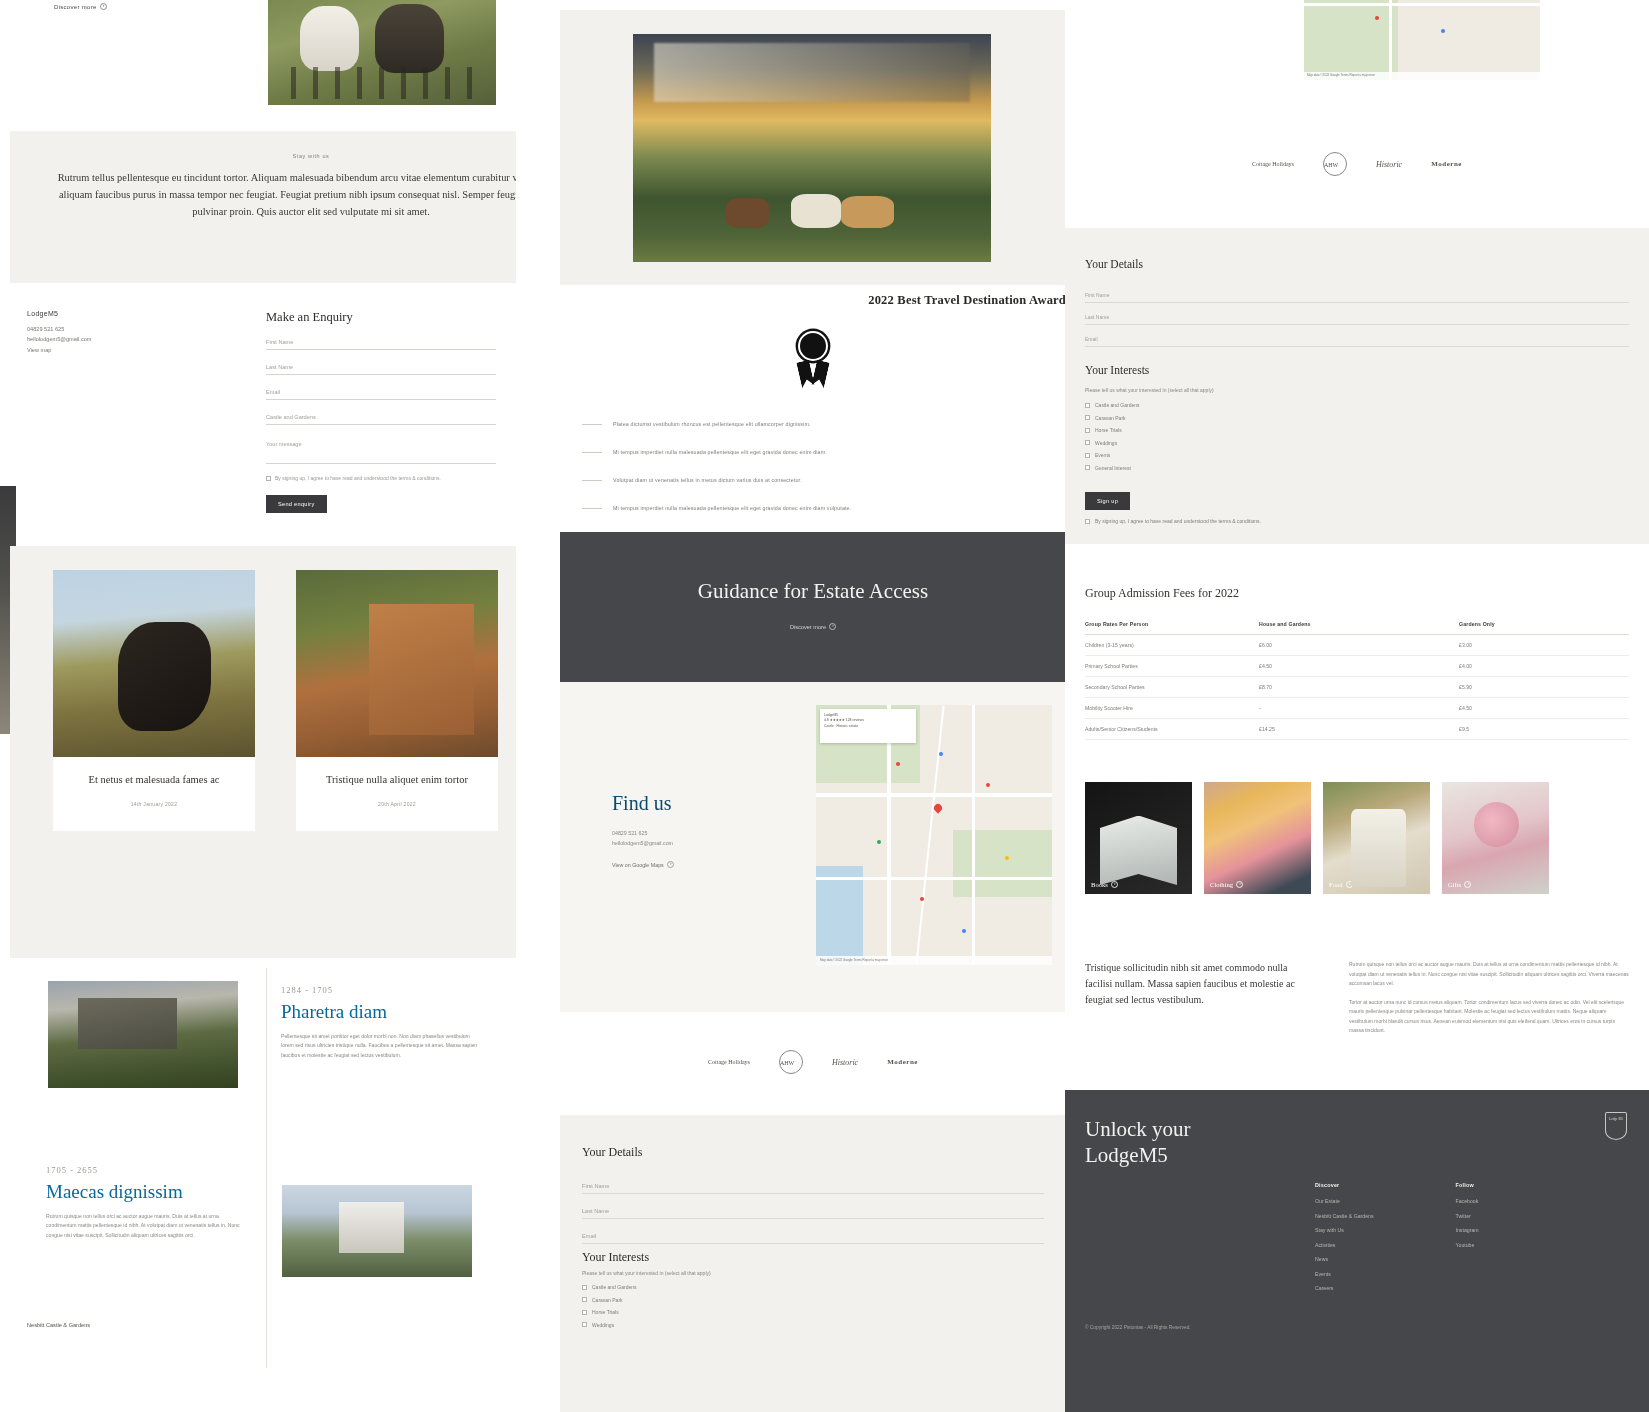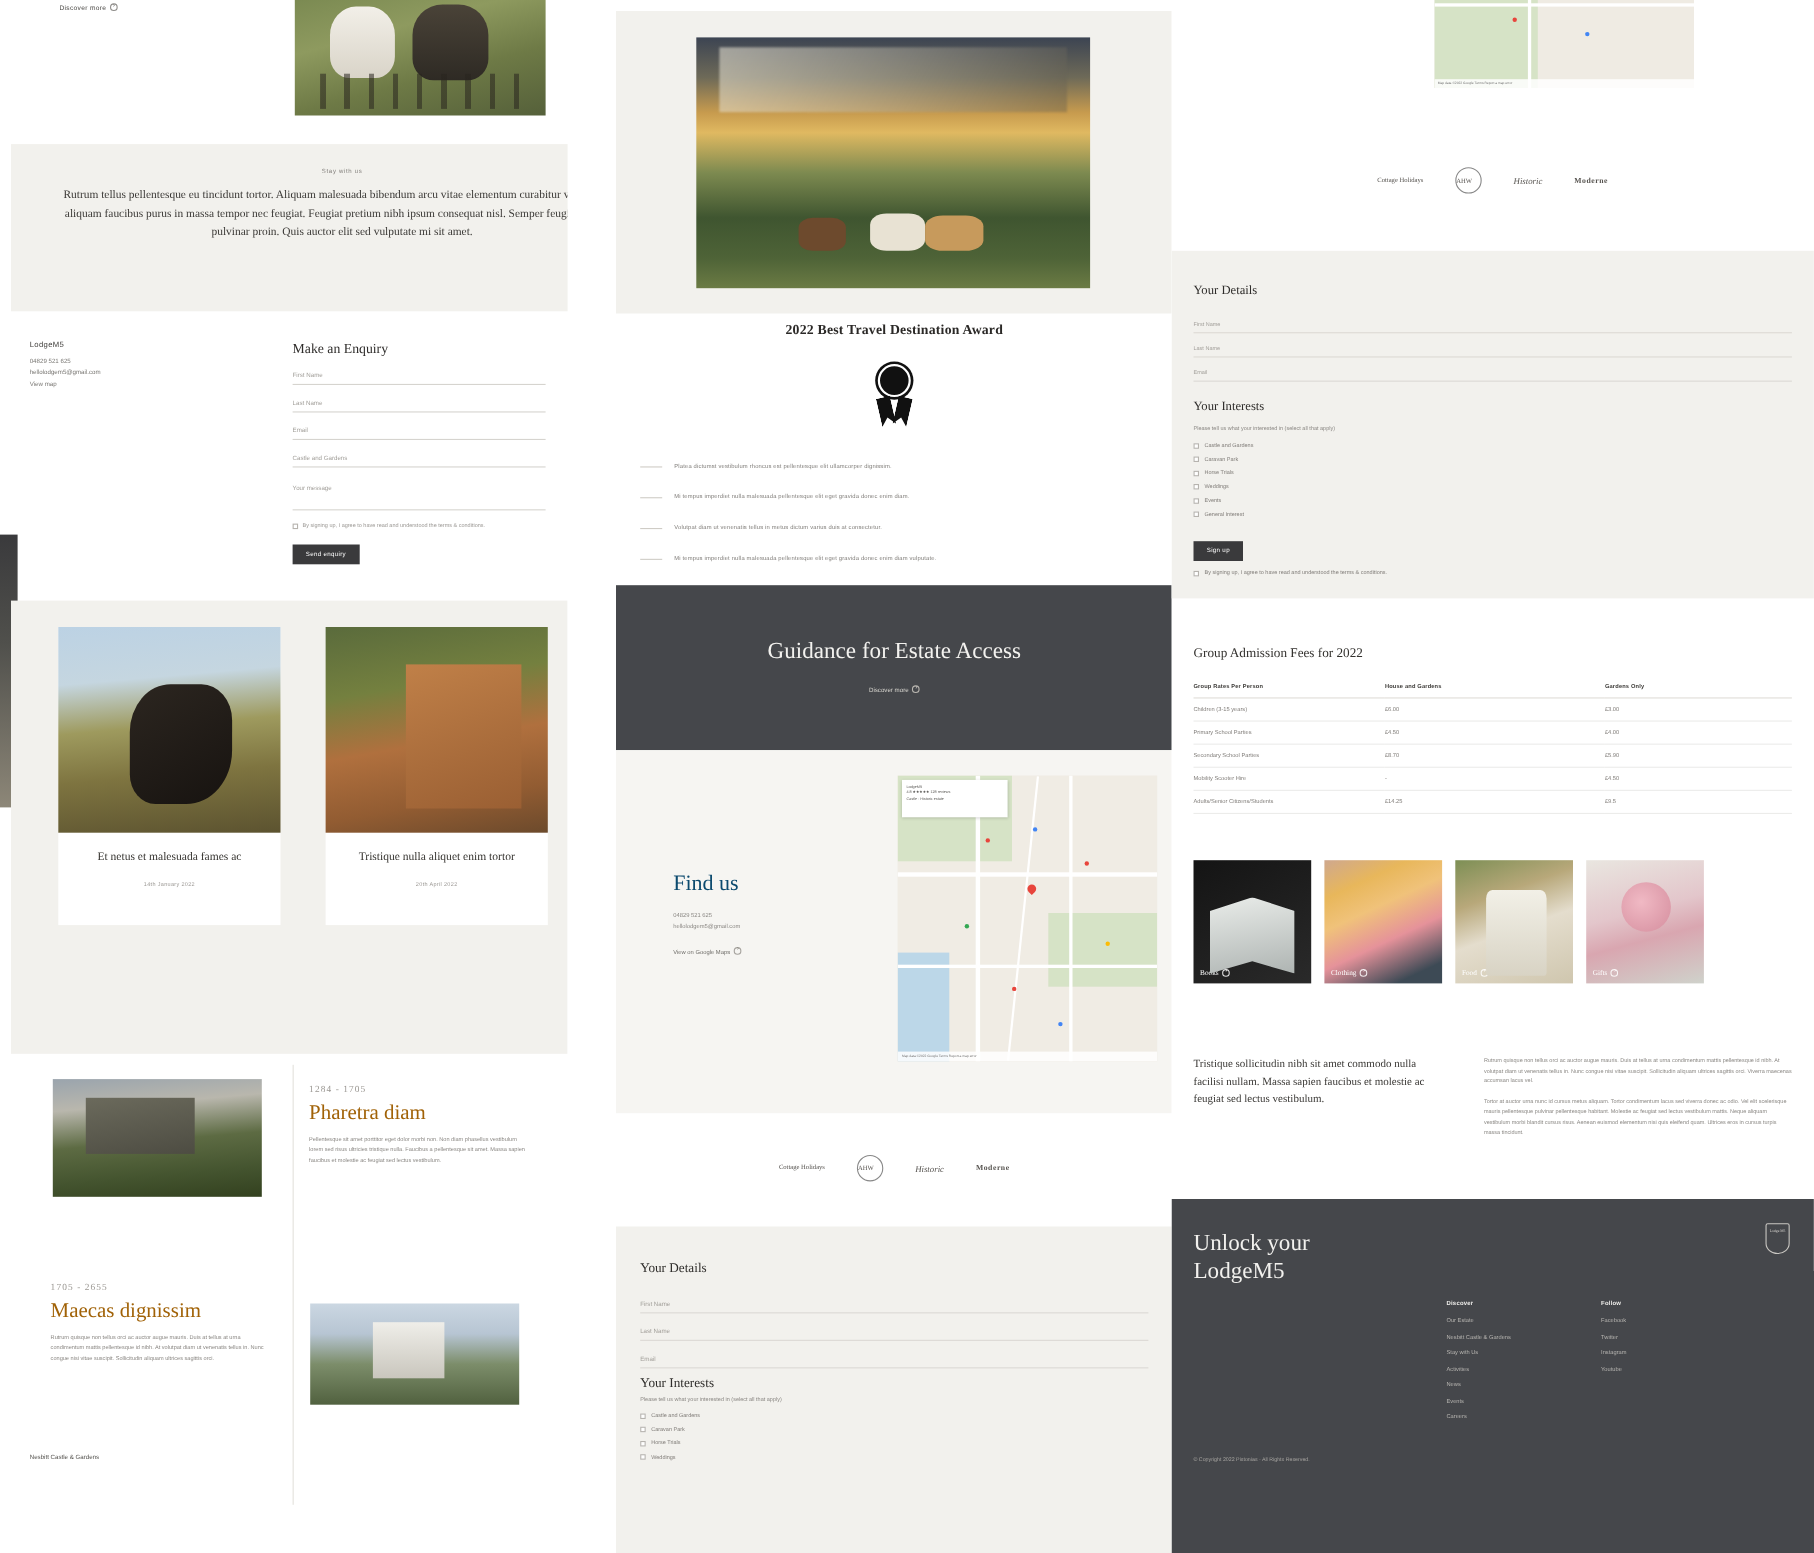--- a/index.html
+++ b/index.html
@@ -45,21 +45,21 @@
   .fld.tall { margin-top: 16px; padding-bottom: 16px; }
   .c1-check { margin-top: 11px; font-size: 5px; color: #9b9894; display: flex; gap: 4px; align-items: flex-start; }
   .cbx { width: 5px; height: 5px; border: .6px solid #b6b3ae; background: #fff; flex: none; margin-top: .5px; }
   .btn-dark { margin-top: 14px; background: #3a3a3c; color: #fff; font-size: 5.6px;
       padding: 6px 12px; display: inline-block; letter-spacing: .3px; }
 
   .c1-blog { position: absolute; left: 10px; top: 546px; width: 506px; height: 412px; background: #f2f1ed; }
   .c1-blog h2 { text-align: center; padding-top: 22px; font-family: "Liberation Serif", serif;
       font-size: 22px; line-height: 1.28; color: #3a3835; font-weight: 400; }
   .cards { display: flex; gap: 16px; padding: 24px 18px 0; }
-  .card { flex: 1; background: #fff; padding-bottom: 34px; margin-left: 25px; }
+  .card { flex: 1; background: #fff; padding-bottom: 24px; margin-left: 25px; }
   .card .thumb { height: 187px; }
   .card .t1 { background: linear-gradient(175deg,#bcd2e4 0%,#c5d6e0 26%,#9e9a5e 48%,#7e7440 70%,#5c5330 100%); position: relative; }
   .card .t1:after { content:""; position:absolute; left:32%; top:28%; width:46%; height:58%;
       background: linear-gradient(150deg,#2c2620,#171310); border-radius: 40% 30% 45% 25%; }
   .card .t2 { background: linear-gradient(170deg,#566b3a 0%,#6d7a43 28%,#b5secondary 0%,#a96a3e 58%,#8b5730 100%); position: relative; }
   .card .t2 { background: linear-gradient(170deg,#5a6b3c 0%,#74803f 30%,#b0703e 55%,#925c32 80%,#6c4a2c 100%); }
   .card .t2:after { content:""; position:absolute; left:36%; top:18%; width:52%; height:70%;
       background: linear-gradient(160deg,#c08048,#9a5f33); }
   .card .ct { text-align: center; margin-top: 17px; font-family: "Liberation Serif", serif;
       font-size: 10.5px; color: #35332f; }
@@ -67,21 +67,21 @@
 
   .c1-timeline { position: absolute; left: 0; top: 968px; width: 516px; height: 400px; }
   .tl-img1 { position: absolute; left: 48px; top: 13px; width: 190px; height: 107px;
       background: linear-gradient(175deg,#9aa4ad 0%,#b9b7ad 24%,#5d6b43 52%,#44542f 78%,#33411f 100%); }
   .tl-img1:after { content:""; position:absolute; left:16%; top:16%; width:52%; height:48%;
       background: linear-gradient(170deg,#6b6a5c,#4d4c42); }
   .tl-rule { position: absolute; left: 266px; top: 0; width: .7px; height: 400px; background: #e3e1dc; }
   .tl-e1 { position: absolute; left: 281px; top: 17px; width: 200px; }
   .tl-e2 { position: absolute; left: 46px; top: 197px; width: 200px; }
   .tl-years { font-family: "Liberation Serif", serif; font-size: 8.5px; color: #9a9792; letter-spacing: 1px; }
-  .tl-h { font-family: "Liberation Serif", serif; font-size: 19px; color: #a16207; margin-top: 6px; font-weight: 400; }
+  .tl-h { font-family: "Liberation Serif", serif; font-size: 19px; color: #0369a1; margin-top: 6px; font-weight: 400; }
   .tl-p { font-size: 5.1px; color: #8b8884; line-height: 1.85; margin-top: 9px; }
   .tl-img2 { position: absolute; left: 282px; top: 1185px; width: 190px; height: 92px;
       background: linear-gradient(180deg,#cbd7e2 0%,#b7c5d3 30%,#7c8d6a 60%,#51613f 100%); }
   .tl-img2:after { content:""; position:absolute; left:30%; top:18%; width:34%; height:56%;
       background: linear-gradient(180deg,#efeee9,#c9c6bd); }
 
   .c1-footnote { position: absolute; left: 27px; top: 1322px; font-size: 5.6px; color: #55534f; }
 
   .c1-edgeimg { position: absolute; left: 0; top: 486px; width: 16px; height: 248px;
       background: linear-gradient(180deg,#3a3a3c 0%,#50504c 40%,#8d8778 100%); }
@@ -94,21 +94,21 @@
   .c2-hero .cloud { position:absolute; left:6%; top:4%; width:88%; height:26%;
       background: linear-gradient(120deg, rgba(240,235,220,.55), rgba(90,86,74,.35)); filter: blur(1px); }
   .c2-hero .h1 { position:absolute; left:26%; top:72%; width:12%; height:13%;
       background:#6d4a2d; border-radius:30%; }
   .c2-hero .h2 { position:absolute; left:44%; top:70%; width:14%; height:15%;
       background:#e8e2d3; border-radius:30%; }
   .c2-hero .h3 { position:absolute; left:58%; top:71%; width:15%; height:14%;
       background:#c79a5c; border-radius:30%; }
 
   .c2-award { position: absolute; left: 0; top: 293px; width: 506px; }
-  .c2-award h2 { text-align: center; font-family: "Liberation Serif", serif; font-size: 12.5px;
+  .c2-award h2 { text-align: right; font-family: "Liberation Serif", serif; font-size: 12.5px;
       color: #2b2927; font-weight: 700; letter-spacing: .2px; }
   .rosette { width: 46px; height: 58px; margin: 23px auto 0; position: relative; }
   .rosette .disc { width: 30px; height: 30px; border-radius: 50%; background: #111; margin: 0 auto;
       border: 2.4px solid #fff; box-shadow: 0 0 0 2.4px #111; }
   .rosette .tail-l, .rosette .tail-r { position: absolute; top: 30px; width: 13px; height: 26px; background: #111; }
   .rosette .tail-l { left: 9px; clip-path: polygon(0 0,100% 0,100% 100%,50% 72%,0 100%); transform: rotate(-13deg); }
   .rosette .tail-r { right: 9px; clip-path: polygon(0 0,100% 0,100% 100%,50% 72%,0 100%); transform: rotate(13deg); }
   .lrow { display: flex; align-items: center; gap: 11px; margin-top: 0; height: 28px; }
   .lrow .dash { width: 20px; height: .7px; background: #cfccc6; flex: none; }
   .lrow .txt { font-size: 5.3px; color: #7f7c78; letter-spacing: .15px; }

